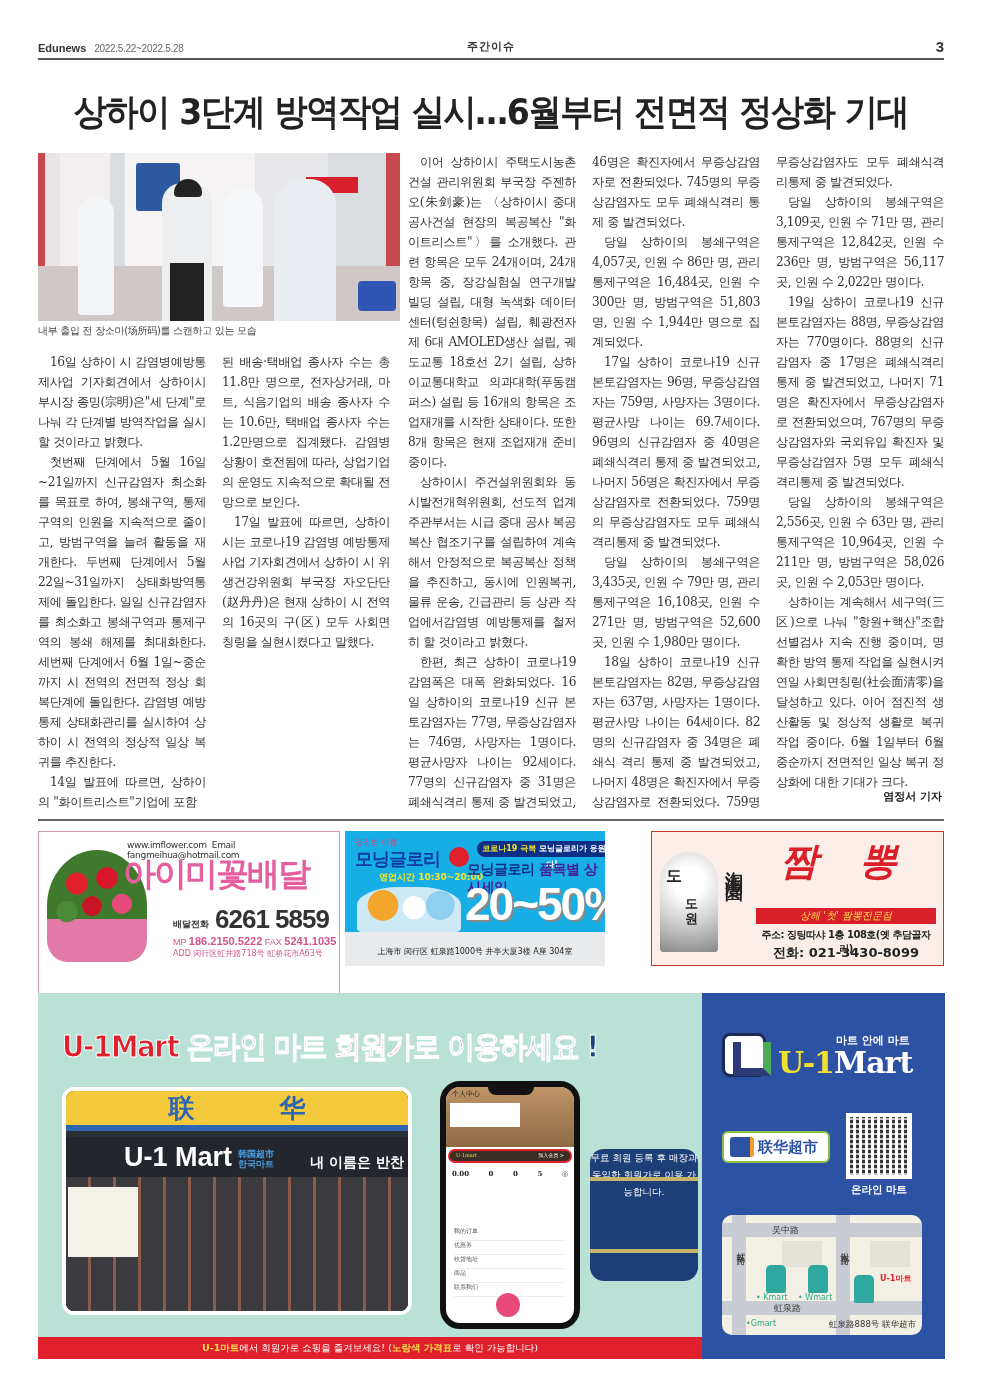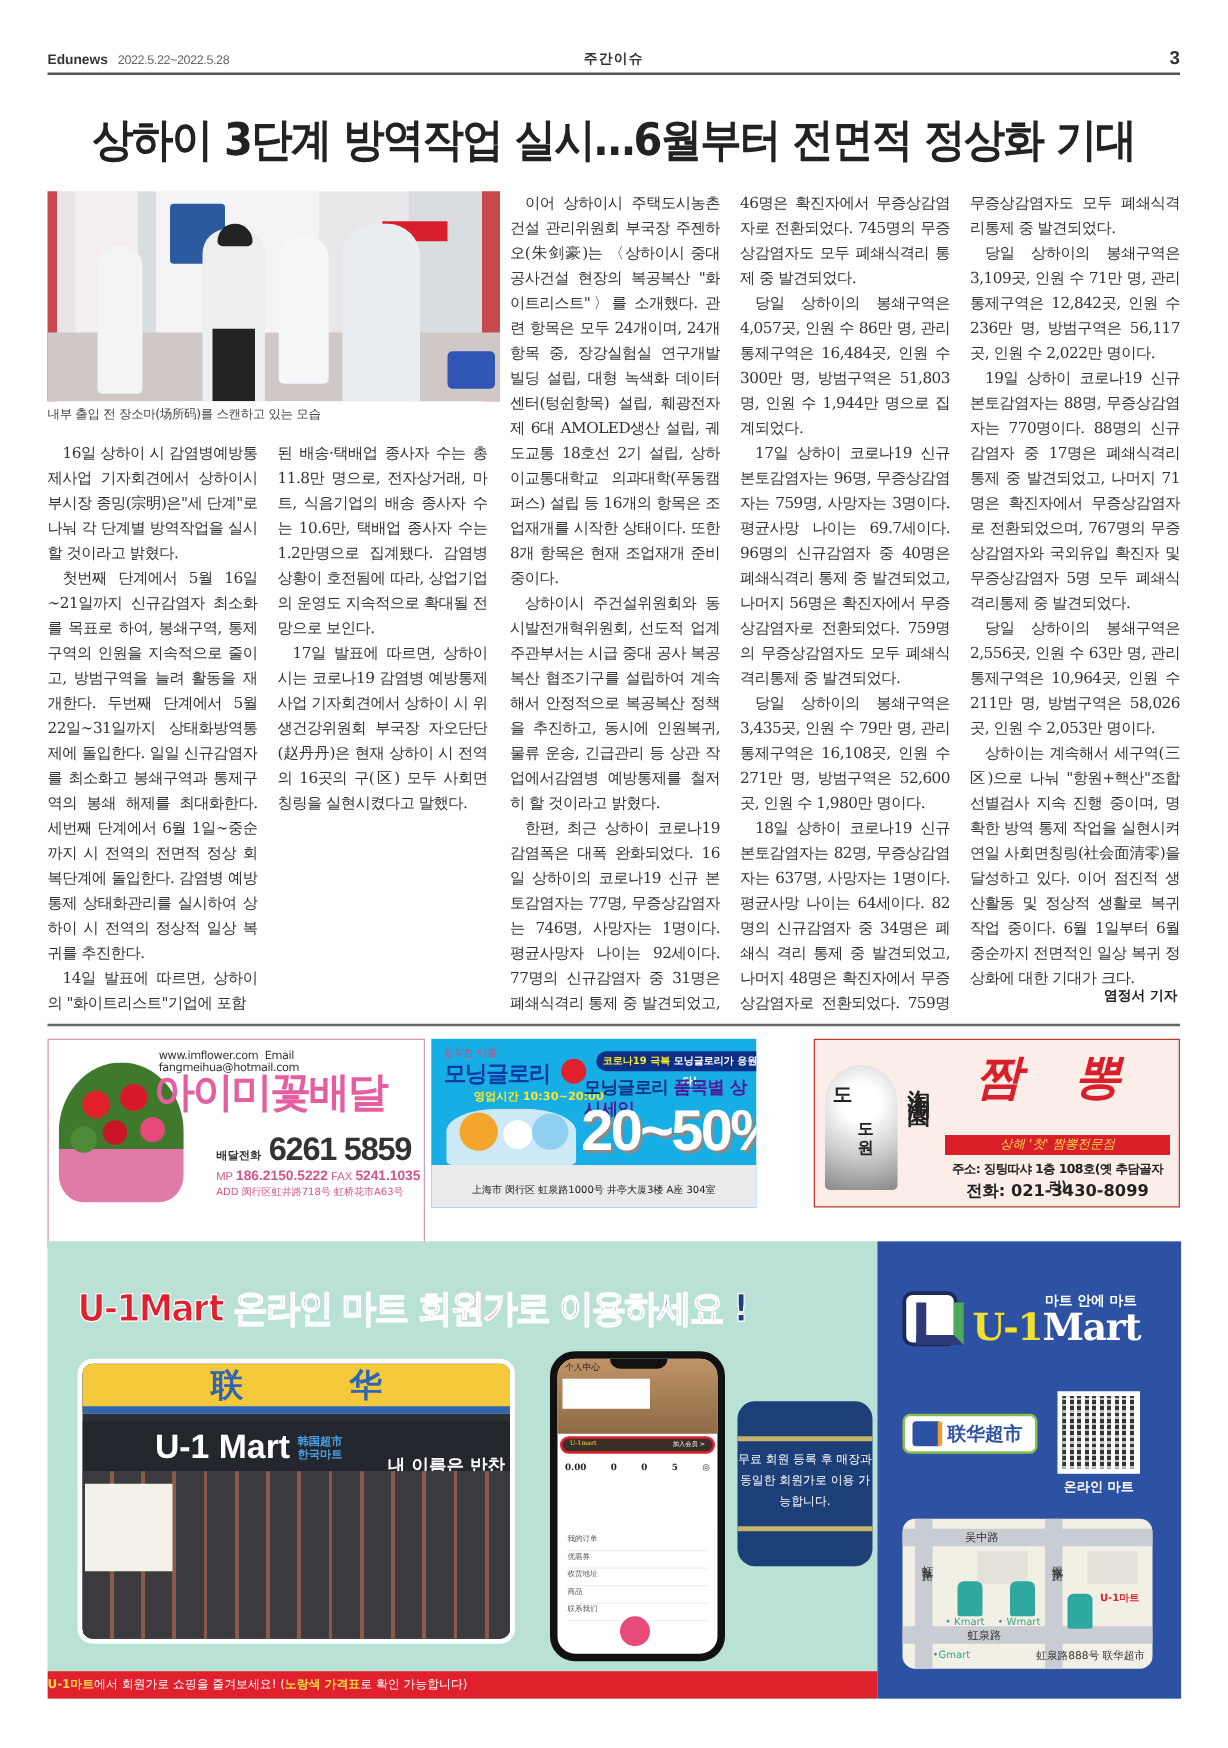--- a/index.html
+++ b/index.html
@@ -60,38 +60,38 @@
 .ad3 .banner{position:absolute;left:104px;top:76px;width:180px;height:16px;background:#d9202a;color:#f5dd4a;font-size:10px;text-align:center;line-height:16px;font-style:italic}
 .ad3 .addr{position:absolute;left:104px;top:96px;width:180px;text-align:center;font-size:10px;font-weight:bold;color:#222;letter-spacing:-0.5px}
 .ad3 .tel{position:absolute;left:104px;top:112px;width:180px;text-align:center;font-size:13px;font-weight:bold;color:#222}
 .big{position:absolute;left:38px;top:993px;width:907px;height:366px;background:#b9e1d6;overflow:hidden}
 .big .title{position:absolute;left:24px;top:34px;font-size:30px;font-weight:bold;color:#1e3f7a;letter-spacing:-1.5px;font-family:"DejaVu Sans",sans-serif;-webkit-text-stroke:1px #fff;transform:scaleX(0.92);transform-origin:left}
 .big .title .red{color:#e0202c}
 .big .store{position:absolute;left:24px;top:94px;width:350px;height:228px;border:4px solid #fff;border-radius:12px;background:#2b2f36;overflow:hidden}
 .big .store .sign-top{position:absolute;left:0;right:0;top:0;height:40px;background:#f4c93b;border-bottom:6px solid #2f66b1;font-size:26px;font-weight:bold;color:#2f66b1;display:flex;justify-content:space-around;align-items:center;padding:0 60px}
 .big .store .sign-mid{position:absolute;left:0;right:0;top:46px;height:40px;background:#23262c;color:#fff;font-size:27px;font-weight:bold;padding-left:58px;line-height:40px;font-family:"Liberation Sans",sans-serif}
 .big .store .sign-mid .tag{font-size:9px;color:#4aa0e6;margin-left:6px;vertical-align:middle;line-height:10px;display:inline-block;font-family:"DejaVu Sans",sans-serif}
-.big .store .sign-mid .bcr{position:absolute;right:4px;top:16px;font-size:14px;font-family:"DejaVu Sans",sans-serif}
+.big .store .sign-mid .bcr{position:absolute;right:4px;top:5px;font-size:14px;font-family:"DejaVu Sans",sans-serif}
 .big .store .front{position:absolute;left:0;right:0;top:86px;bottom:0;background:repeating-linear-gradient(90deg,#3b3b3f 0 22px,#8a5a4a 22px 25px),#3b3b3f}
 .big .store .poster{position:absolute;left:2px;top:96px;width:70px;height:70px;background:#f4f1e8}
 .big .phone{position:absolute;left:402px;top:88px;width:140px;height:248px;border:6px solid #111;border-radius:20px;background:#fff;overflow:hidden}
 .big .phone .top{position:absolute;left:0;right:0;top:0;height:60px;background:linear-gradient(#bf9467,#8e6a46)}
 .big .phone .hdr{position:absolute;left:6px;top:2px;font-size:7px;color:#222}
 .big .phone .notch{position:absolute;left:42px;top:-2px;width:46px;height:10px;background:#111;border-radius:0 0 8px 8px}
 .big .phone .white{position:absolute;left:4px;top:14px;width:70px;height:24px;background:#fff}
 .big .phone .bar{position:absolute;left:2px;top:62px;width:124px;height:14px;border:2px solid #e0202c;border-radius:7px;background:#3a2f26}
 .big .phone .stats{position:absolute;left:6px;top:82px;right:6px;font-size:7px;display:flex;justify-content:space-between;font-weight:bold}
 .big .phone .menu{position:absolute;left:8px;top:140px;right:8px}
 .big .phone .menu div{height:14px;border-bottom:1px solid #eee;font-size:6px;color:#555}
 .big .phone .cart{position:absolute;left:50px;bottom:6px;width:24px;height:24px;border-radius:50%;background:#e84a7a}
-.big .note{position:absolute;left:552px;top:128px;width:108px;height:132px;border-radius:14px;background:#1d3f78;color:#fff;font-size:9.5px;text-align:center;line-height:17px;padding-top:38px;font-family:"DejaVu Sans",sans-serif}
+.big .note{position:absolute;left:552px;top:156px;width:108px;height:132px;border-radius:14px;background:#1d3f78;color:#fff;font-size:9.5px;text-align:center;line-height:17px;font-family:"DejaVu Sans",sans-serif}
 .big .note:before,.big .note:after{content:"";position:absolute;left:0;right:0;height:4px;background:#c8b36c}
 .big .note:before{top:28px}
 .big .note:after{bottom:28px}
-.big .foot{position:absolute;left:0;width:664px;bottom:0;height:22px;background:#e0202c;color:#fff;font-size:9.5px;text-align:left;line-height:22px;font-family:"DejaVu Sans",sans-serif}
+.big .foot{position:absolute;left:0;width:664px;bottom:0;height:22px;background:#e0202c;color:#fff;font-size:9.5px;text-align:center;line-height:22px;font-family:"DejaVu Sans",sans-serif}
 .big .foot span{color:#f5dd4a;font-weight:bold}
 .big .right{position:absolute;left:664px;top:0;right:0;bottom:0;background:#2e52a3}
 .big .right .logo-box{position:absolute;left:20px;top:40px;width:44px;height:44px;border-radius:8px;background:#fff;border:3px solid #1c2a55}
 .big .right .logo-box:after{content:"";position:absolute;left:8px;top:6px;width:22px;height:26px;border-left:8px solid #2e3a78;border-bottom:8px solid #2e3a78;border-right:8px solid #4caa58}
 .big .right .sub{position:absolute;left:134px;top:40px;font-size:11px;color:#fff;font-weight:bold}
 .big .right .brand{position:absolute;left:76px;top:52px;font-size:30px;font-weight:bold;color:#f0e030;font-family:"DejaVu Serif",serif;letter-spacing:-1px}
 .big .right .brand span{color:#fff}
 .big .right .lh{position:absolute;left:20px;top:138px;width:108px;height:32px;background:#fff;border:2px solid #8ac04a;border-radius:6px;font-size:15px;font-weight:bold;color:#2e52a3;padding-left:34px;line-height:28px}
 .big .right .lh:before{content:"";position:absolute;left:6px;top:4px;width:20px;height:20px;background:#2e52a3;border-radius:3px;border-right:4px solid #f39a2c}
 .big .right .qr{position:absolute;left:144px;top:120px;width:66px;height:66px;background:#fff;padding:4px}

